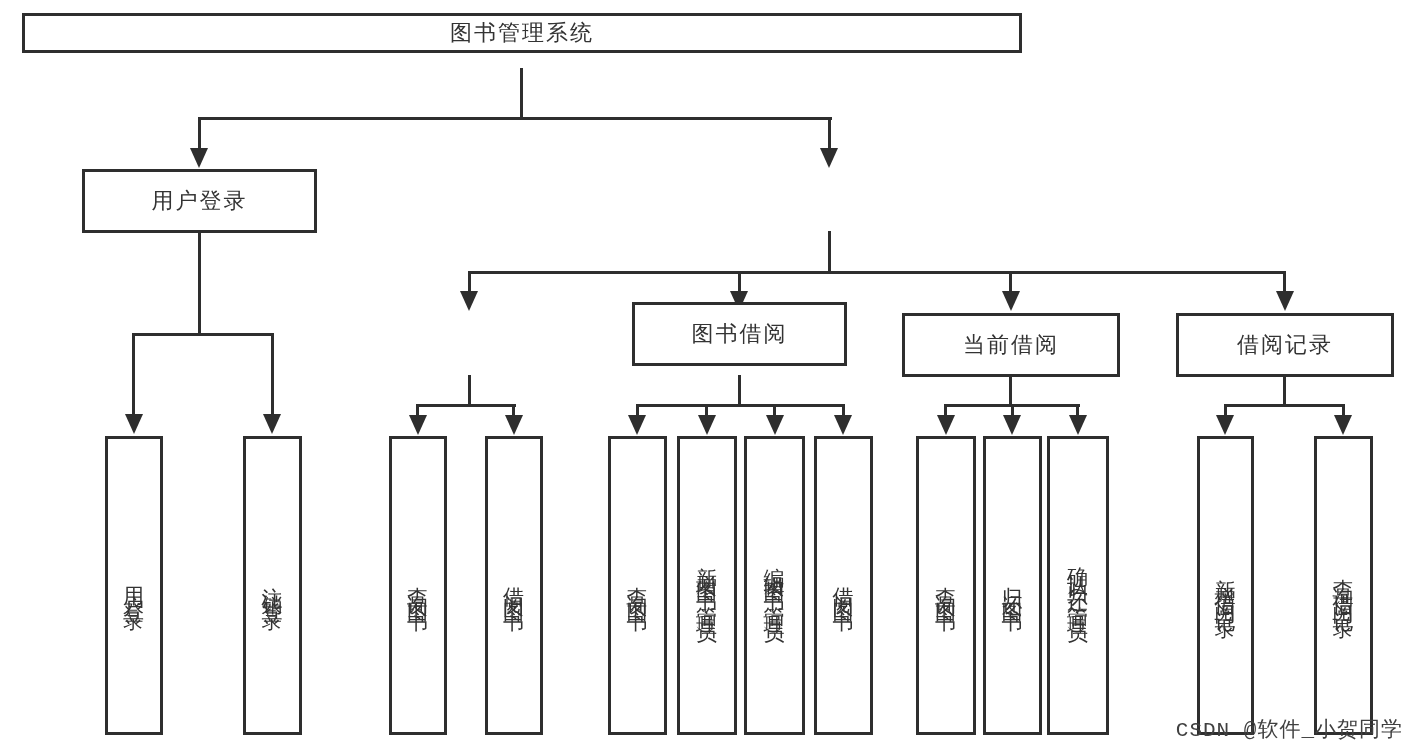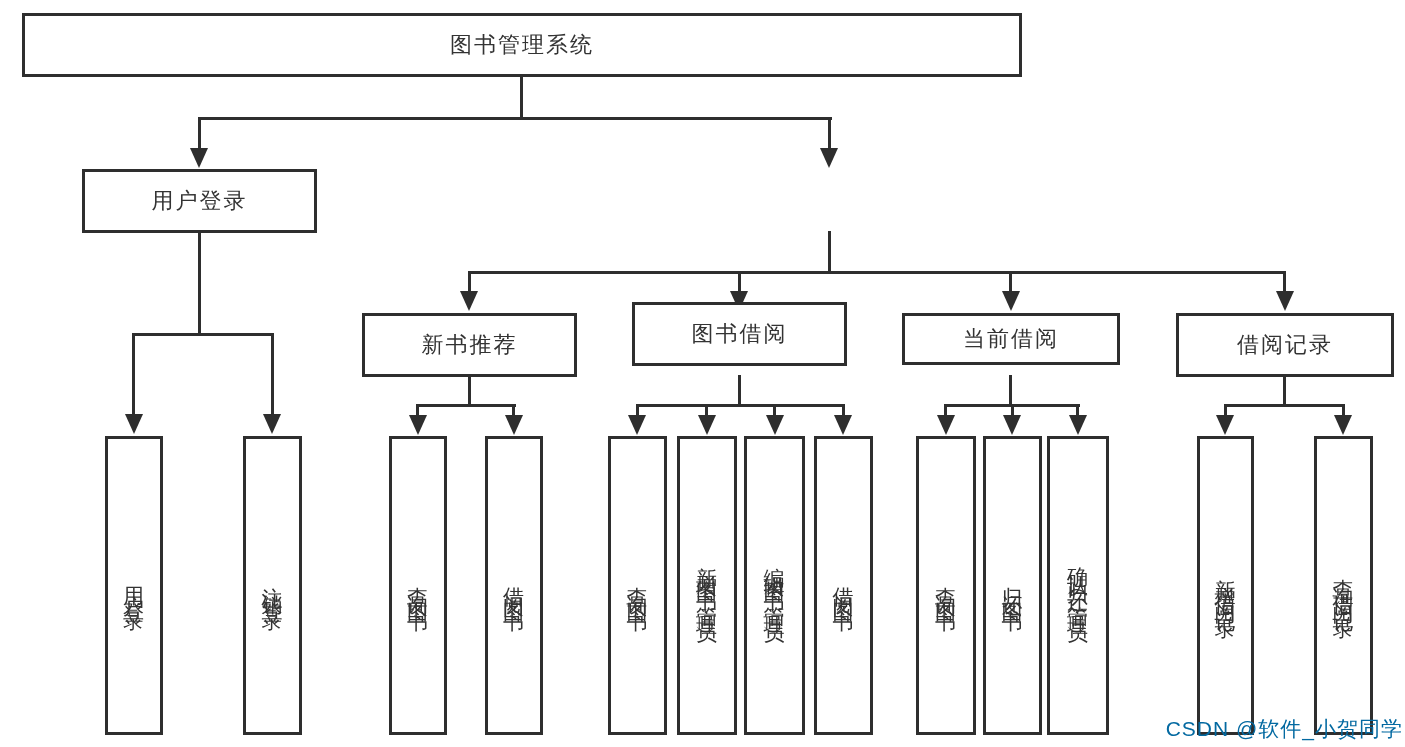--- a/index.html
+++ b/index.html
@@ -10,29 +10,29 @@
         font-size:22px;color:#333333;letter-spacing:2px;z-index:2;}
   .vnode{position:absolute;box-sizing:border-box;border:3px solid #2e2e2e;background:#ffffff;
          display:flex;align-items:center;justify-content:center;z-index:2;}
   .vnode .vtxt{writing-mode:vertical-rl;text-orientation:mixed;
                font-size:21px;color:#333333;letter-spacing:8px;line-height:1;}
   .hline{position:absolute;height:3px;background:#2e2e2e;z-index:1;}
   .vline{position:absolute;width:3px;background:#2e2e2e;z-index:1;}
   .arrow{position:absolute;width:0;height:0;z-index:1;
          border-left:9px solid transparent;border-right:9px solid transparent;
          border-top:20px solid #2e2e2e;}
-  .watermark{position:absolute;right:2px;bottom:4px;font-size:21px;color:#0369a1;
-             letter-spacing:1px;z-index:5;white-space:nowrap;}
+  .watermark{position:absolute;right:2px;bottom:4px;font-size:21px;color:#404040;
+             letter-spacing:1px;z-index:5;white-space:nowrap;font-family:Liberation Mono, monospace;}
 </style>
 </head>
 <body>
 
 <div class="stage">
 
-  <div class="node" style="left:22px;top:13px;width:1000px;height:64px">图书管理系统</div>
+  <div class="node" style="left:22px;top:13px;width:1000px;height:40px">图书管理系统</div>
 
   <div class="vline" style="left:520px;top:68px;height:50px"></div>
   <div class="hline" style="left:198px;top:117px;width:634px"></div>
   <div class="vline" style="left:198px;top:117px;height:33px"></div>
   <div class="arrow" style="left:190px;top:148px"></div>
   <div class="vline" style="left:828px;top:117px;height:33px"></div>
   <div class="arrow" style="left:820px;top:148px"></div>
 
   <div class="node" style="left:82px;top:169px;width:235px;height:64px">用户登录</div>
 
@@ -47,23 +47,22 @@
   <div class="hline" style="left:468px;top:271px;width:818px"></div>
   <div class="vline" style="left:468px;top:271px;height:23px"></div>
   <div class="arrow" style="left:460px;top:291px"></div>
   <div class="vline" style="left:738px;top:271px;height:23px"></div>
   <div class="arrow" style="left:730px;top:291px"></div>
   <div class="vline" style="left:1009px;top:271px;height:23px"></div>
   <div class="arrow" style="left:1002px;top:291px"></div>
   <div class="vline" style="left:1283px;top:271px;height:23px"></div>
   <div class="arrow" style="left:1276px;top:291px"></div>
 
-  <div class="node" style="left:362px;top:313px;width:215px;height:64px">新书推荐</div>
   <div class="node" style="left:632px;top:302px;width:215px;height:64px">图书借阅</div>
-  <div class="node" style="left:902px;top:313px;width:218px;height:52px">当前借阅</div>
+  <div class="node" style="left:902px;top:313px;width:218px;height:64px">当前借阅</div>
   <div class="node" style="left:1176px;top:313px;width:218px;height:64px">借阅记录</div>
 
   <div class="vline" style="left:468px;top:375px;height:32px"></div>
   <div class="hline" style="left:417px;top:404px;width:99px"></div>
   <div class="vline" style="left:416px;top:404px;height:13px"></div>
   <div class="arrow" style="left:409px;top:415px"></div>
   <div class="vline" style="left:512px;top:404px;height:13px"></div>
   <div class="arrow" style="left:505px;top:415px"></div>
 
   <div class="vline" style="left:738px;top:375px;height:32px"></div>

